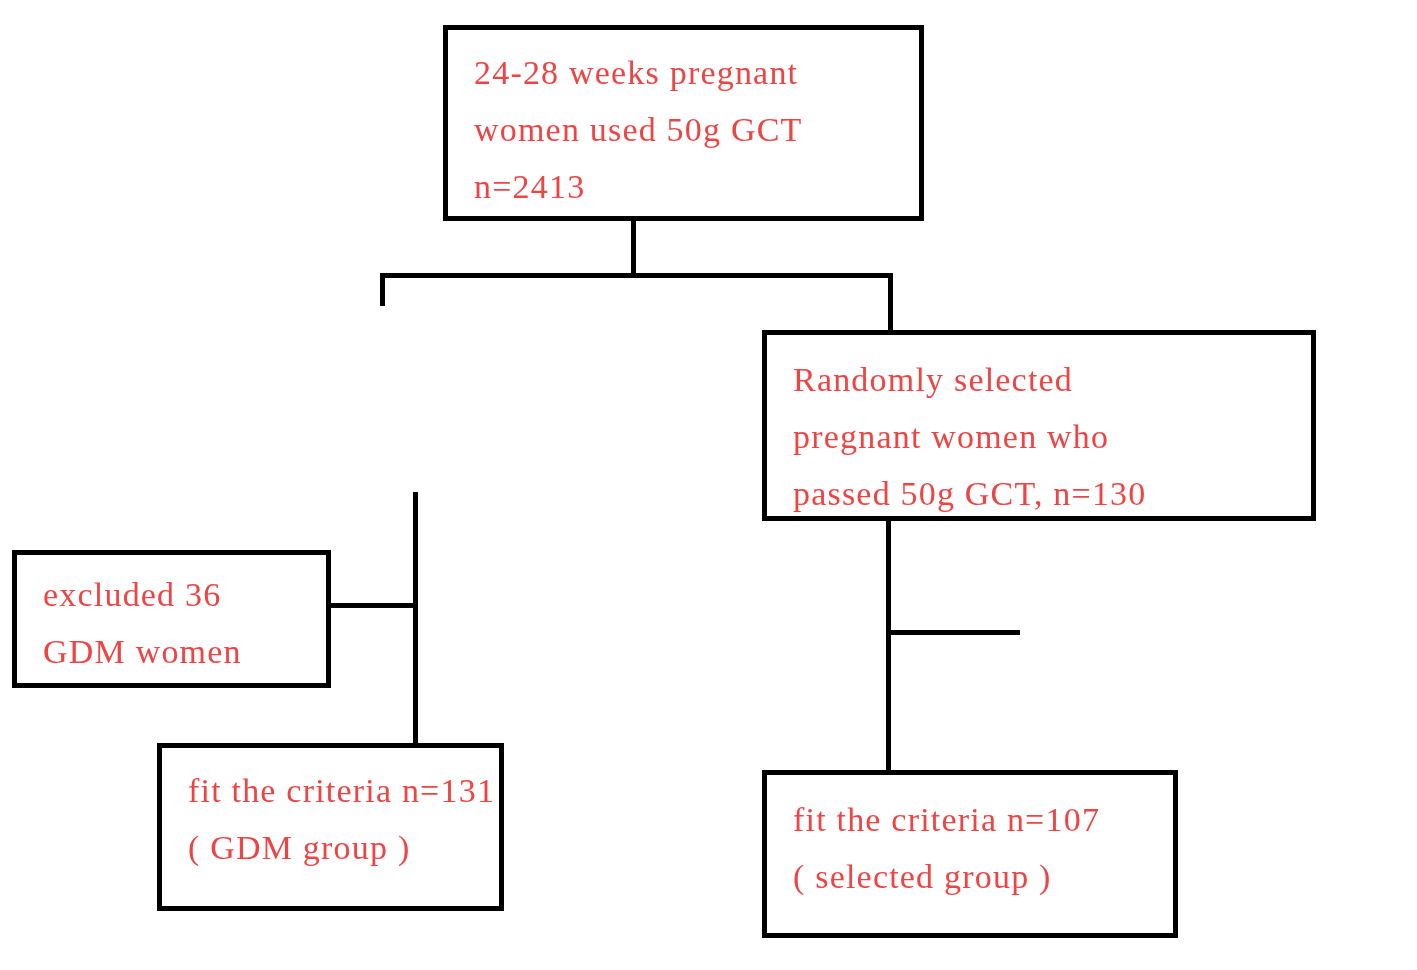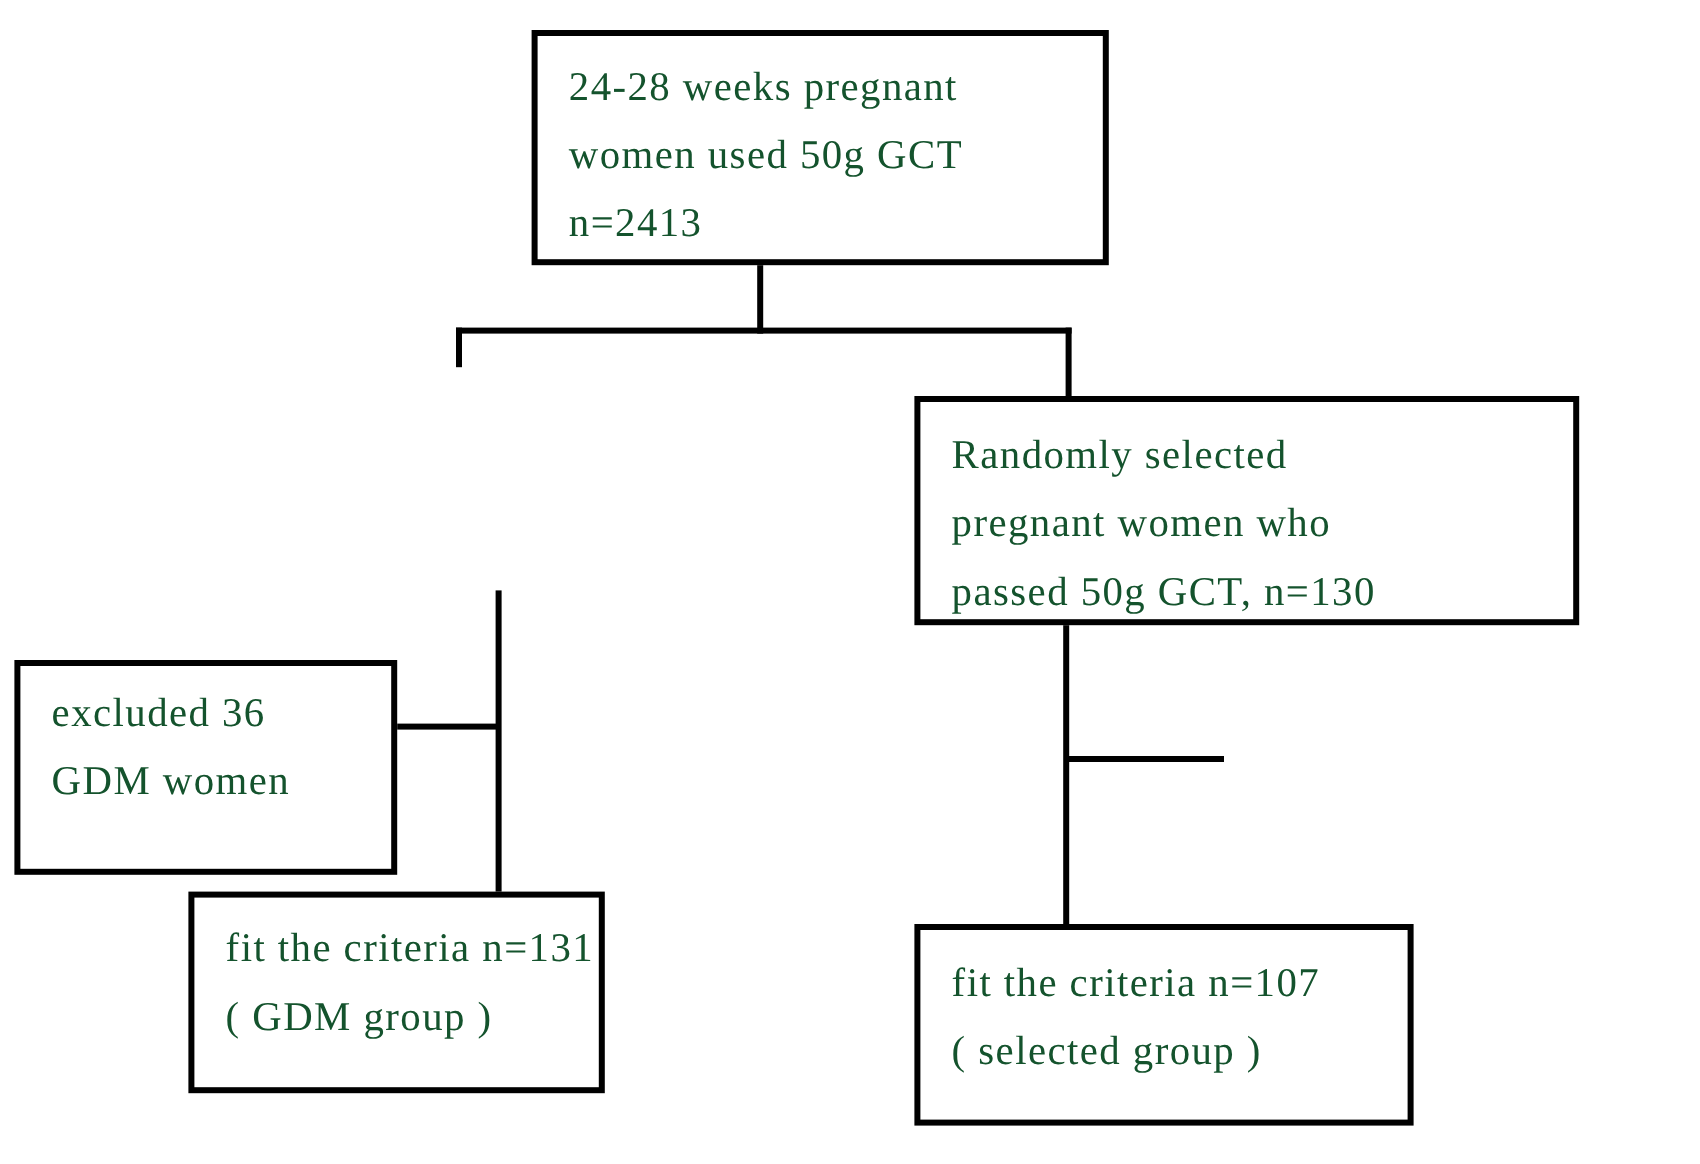--- a/index.html
+++ b/index.html
@@ -7,42 +7,42 @@
     padding: 0;
     background: #ffffff;
   }
   #canvas {
     position: relative;
     width: 1417px;
     height: 970px;
     background: #ffffff;
     overflow: hidden;
     font-family: "Liberation Serif", "DejaVu Serif", serif;
-    color: #14532d;
+    color: #ef4444;
   }
   .box {
     position: absolute;
     box-sizing: border-box;
     border: 5px solid #000000;
     background: #ffffff;
     font-size: 34px;
     line-height: 57px;
     letter-spacing: 1.2px;
     white-space: nowrap;
   }
   .box .line { display: block; }
   .conn {
     position: absolute;
     background: #000000;
   }
   
   #box-top            { left: 443px;  top: 25px;  width: 481px; height: 196px; padding: 14px 10px 0 26px; }
   #box-left-mid       { left: 157px;  top: 302px; width: 381px; height: 193px; padding: 20px 10px 0 26px; }
   #box-right-mid      { left: 762px;  top: 330px; width: 554px; height: 191px; padding: 16px 2px 0 26px; }
-  #box-left-excluded  { left: 12px;   top: 550px; width: 319px; height: 179px; padding: 11px 10px 0 26px; }
+  #box-left-excluded  { left: 12px;   top: 550px; width: 319px; height: 138px; padding: 11px 10px 0 26px; }
   #box-right-excluded { left: 1017px; top: 552px; width: 381px; height: 164px; padding: 16px 10px 0 26px; }
   #box-left-result    { left: 157px;  top: 743px; width: 347px; height: 168px; padding: 14px 10px 0 26px; }
   #box-right-result   { left: 762px;  top: 770px; width: 416px; height: 168px; padding: 16px 10px 0 26px; }
   
   #conn-top-stem     { left: 631px; top: 218px; width: 5px;   height: 60px; }
   #conn-split-bar    { left: 380px; top: 273px; width: 513px; height: 5px;  }
   #conn-left-drop    { left: 380px; top: 273px; width: 5px;   height: 33px; }
   #conn-right-drop   { left: 888px; top: 273px; width: 5px;   height: 61px; }
   #conn-left-spine   { left: 413px; top: 492px; width: 5px;   height: 254px; }
   #conn-left-branch  { left: 328px; top: 603px; width: 88px;  height: 5px;  }

